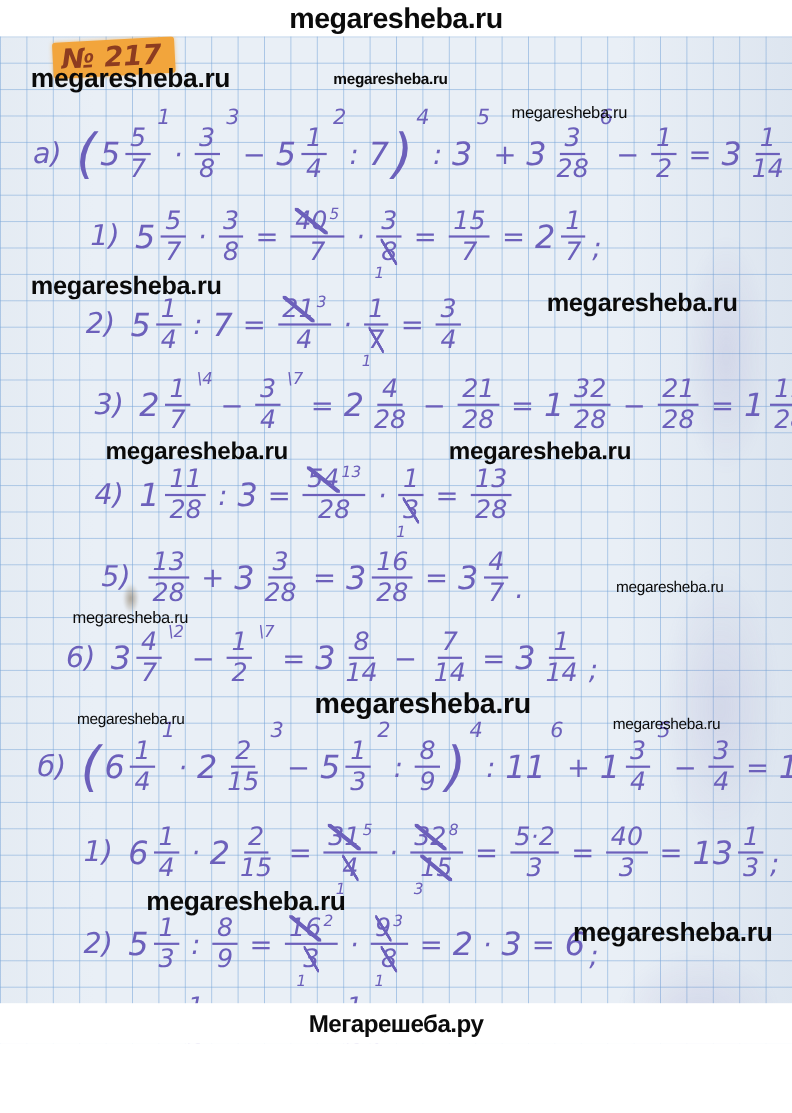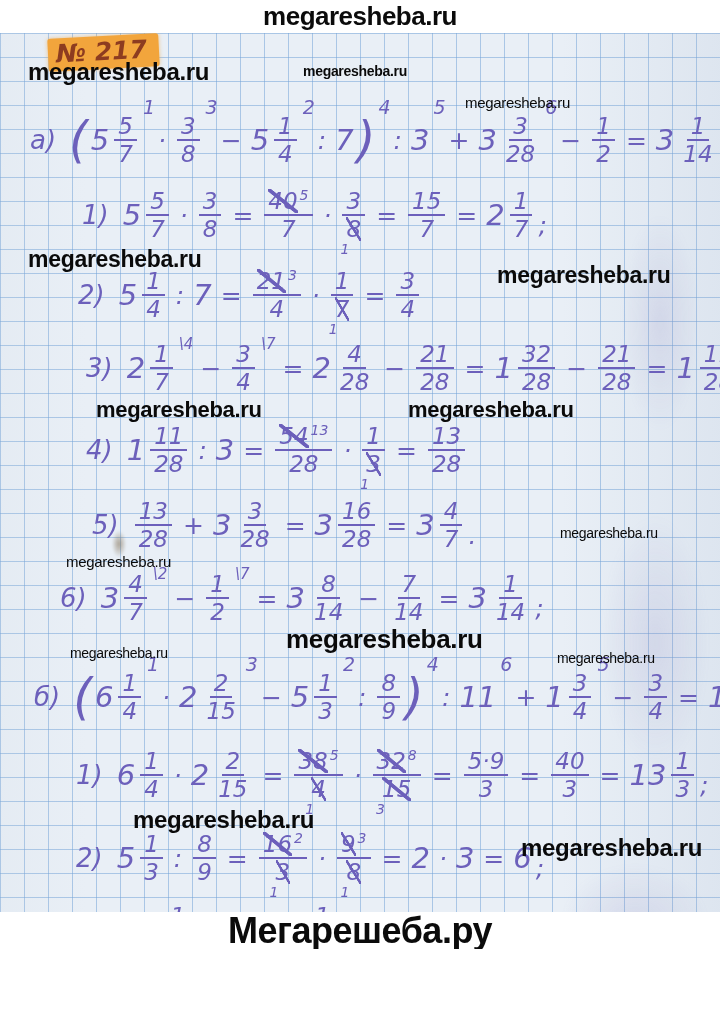--- a/index.html
+++ b/index.html
@@ -11,21 +11,21 @@
   .band{
     position:absolute;left:0;width:720px;display:flex;
     align-items:center;justify-content:center;background:#ffffff;z-index:5;
   }
   .band.top{top:0;height:33px;}
   .band.bottom{bottom:0;height:37px;}
   .band .brand{
     color:#0b0b0b;font-weight:bold;font-size:26px;letter-spacing:-0.5px;
     font-family:"Liberation Sans",sans-serif;
   }
-  .band.bottom .brand{font-size:36px;text-align:right;}
+  .band.bottom .brand{font-size:22px;text-align:right;}
   
   #paper{
     position:absolute;top:33px;left:0;width:720px;height:942px;
     background-color:#e9eff6;
     background-image:
       linear-gradient(to right, rgba(118,164,216,.55) 1px, transparent 1px),
       linear-gradient(to bottom, rgba(118,164,216,.55) 1px, transparent 1px);
     background-size:24px 24px;
   }
   #paper .vignette{
@@ -462,31 +462,31 @@
         <span class="op">·</span>
         <span class="mixed">
           <span class="wn">2</span>
           <span class="frac">
             <span class="fn"><span>2</span></span>
             <span class="fd"><span>15</span></span>
           </span>
         </span>
         <span class="op">=</span>
         <span class="frac">
-          <span class="fn"><span><span class="xx">38</span><span class="rt">5</span></span></span>
+          <span class="fn"><span><span class="xx">31</span><span class="rt">5</span></span></span>
           <span class="fd"><span><span class="xx">4</span><span class="rb">1</span></span></span>
         </span>
         <span class="op">·</span>
         <span class="frac">
           <span class="fn"><span><span class="xx">32</span><span class="rt">8</span></span></span>
           <span class="fd"><span><span class="xx">15</span><span class="rb">3</span></span></span>
         </span>
         <span class="op">=</span>
         <span class="frac">
-          <span class="fn"><span>5·9</span></span>
+          <span class="fn"><span>5·2</span></span>
           <span class="fd"><span>3</span></span>
         </span>
         <span class="op">=</span>
         <span class="frac">
           <span class="fn"><span>40</span></span>
           <span class="fd"><span>3</span></span>
         </span>
         <span class="op">=</span>
         <span class="mixed">
           <span class="wn">13</span>

